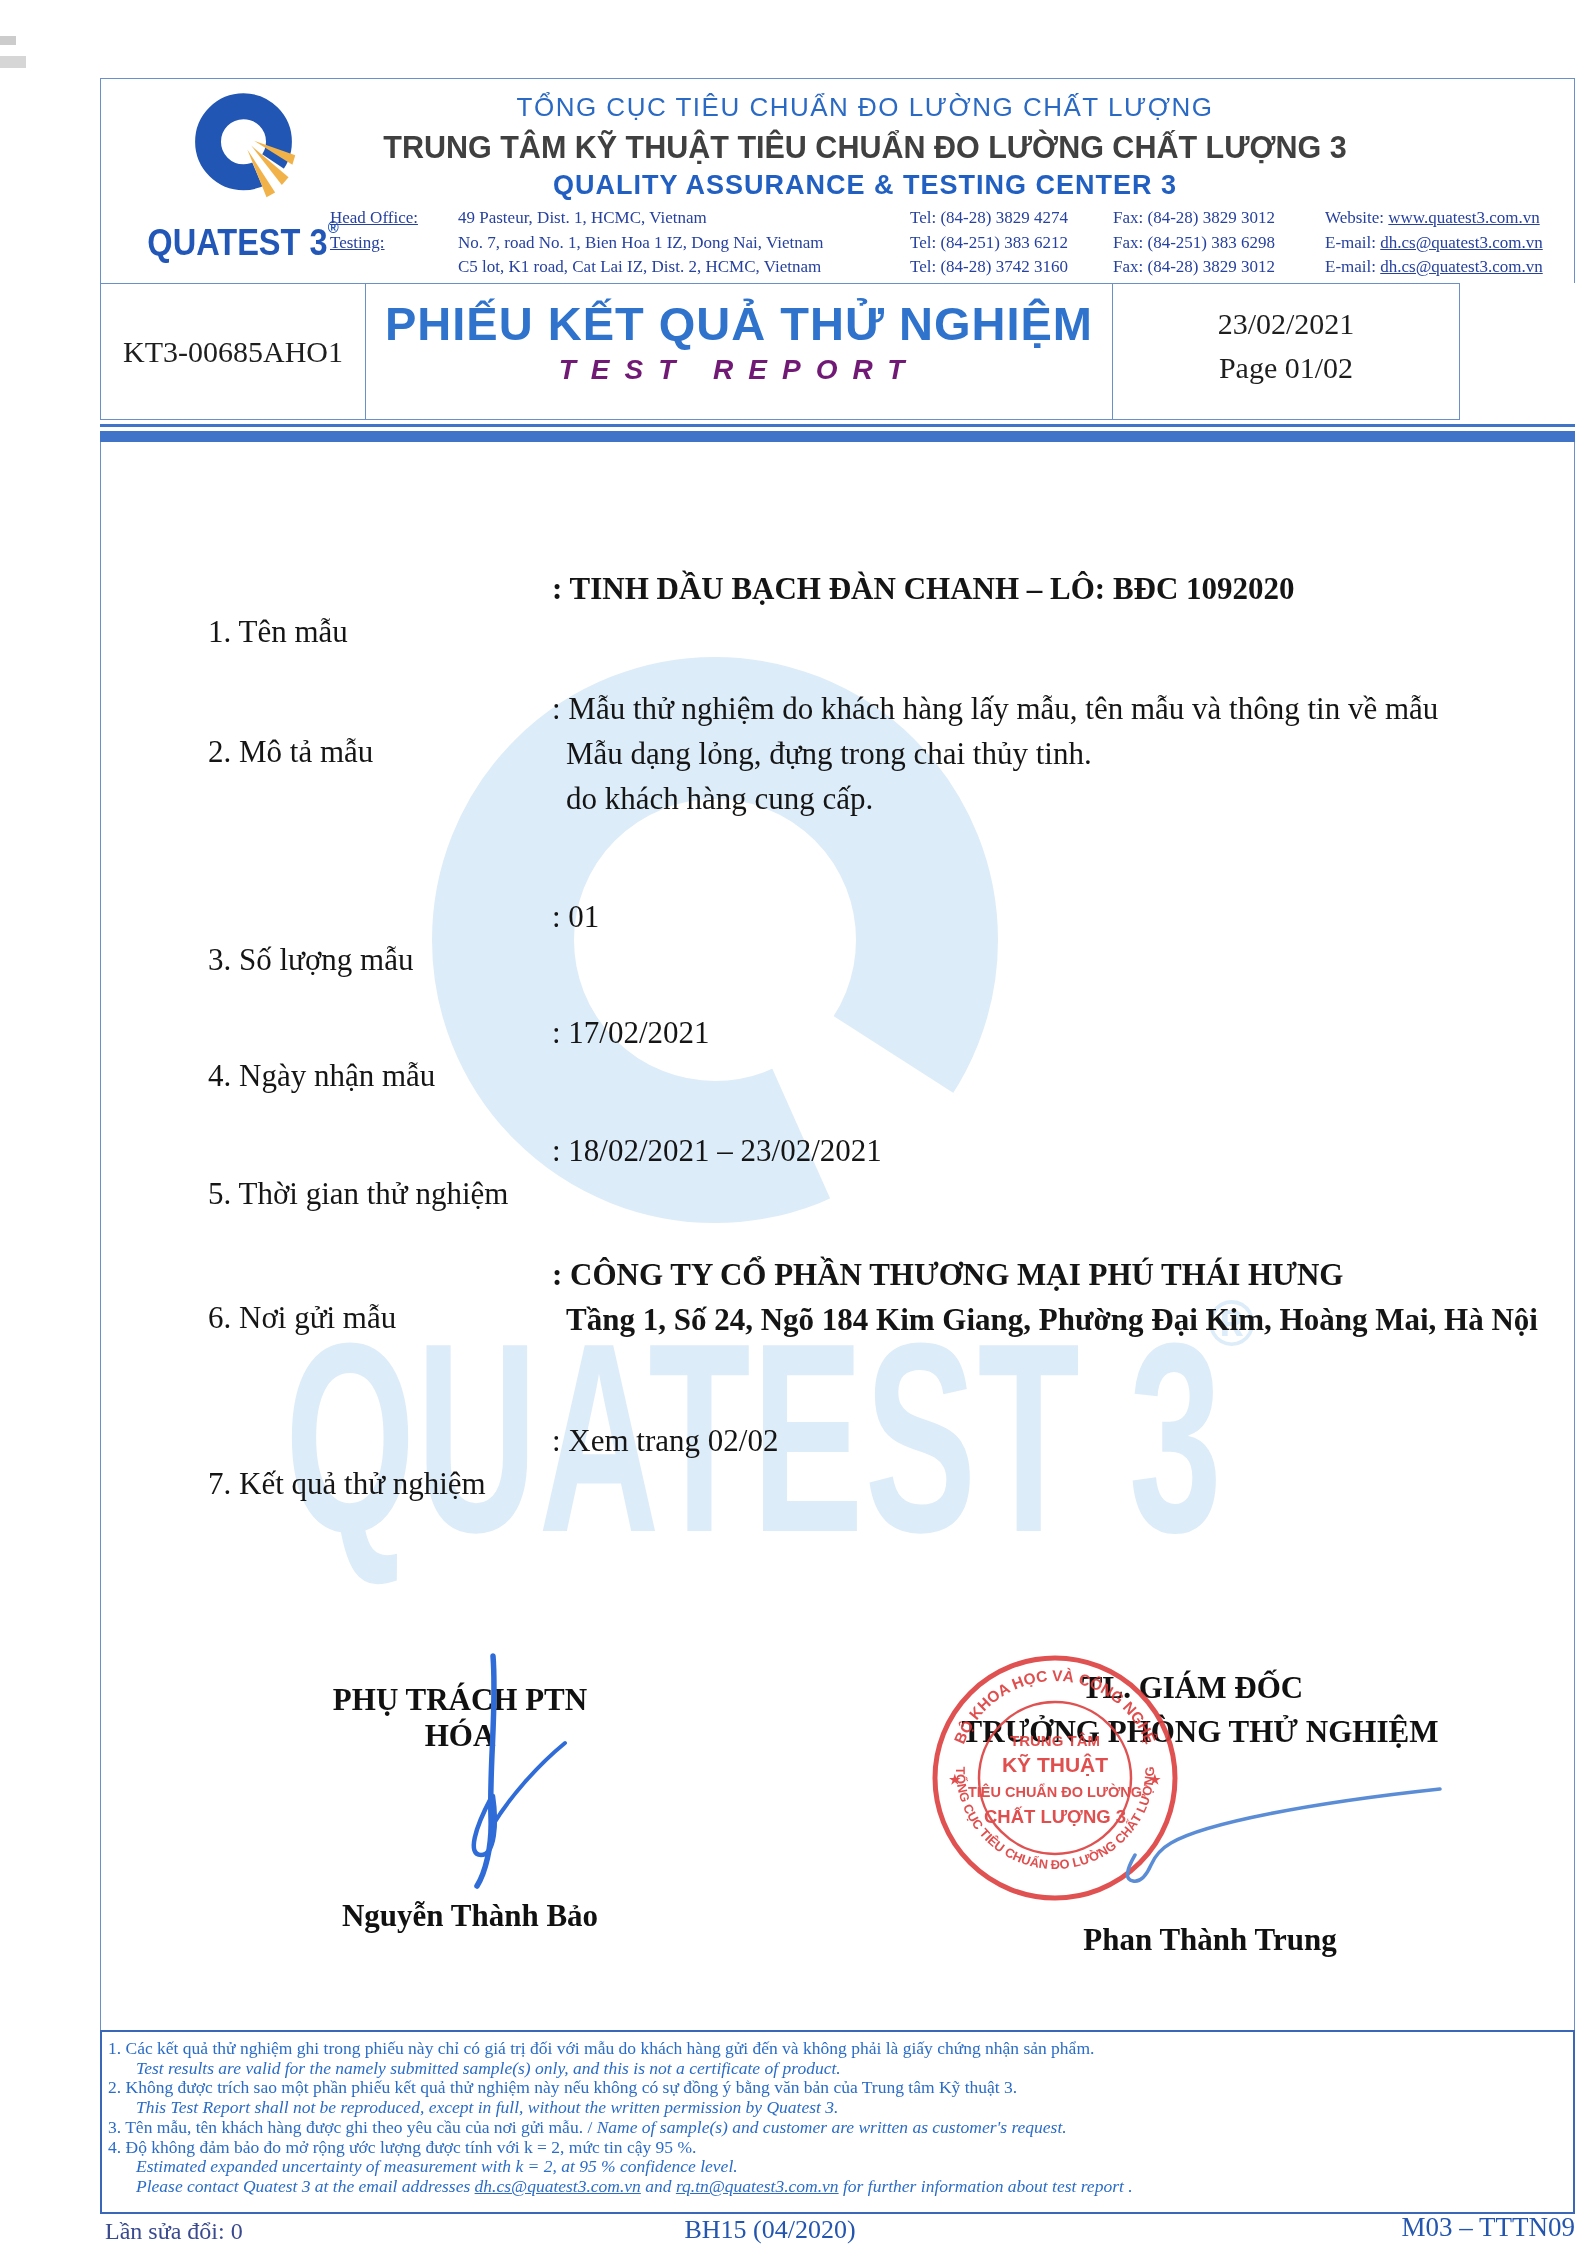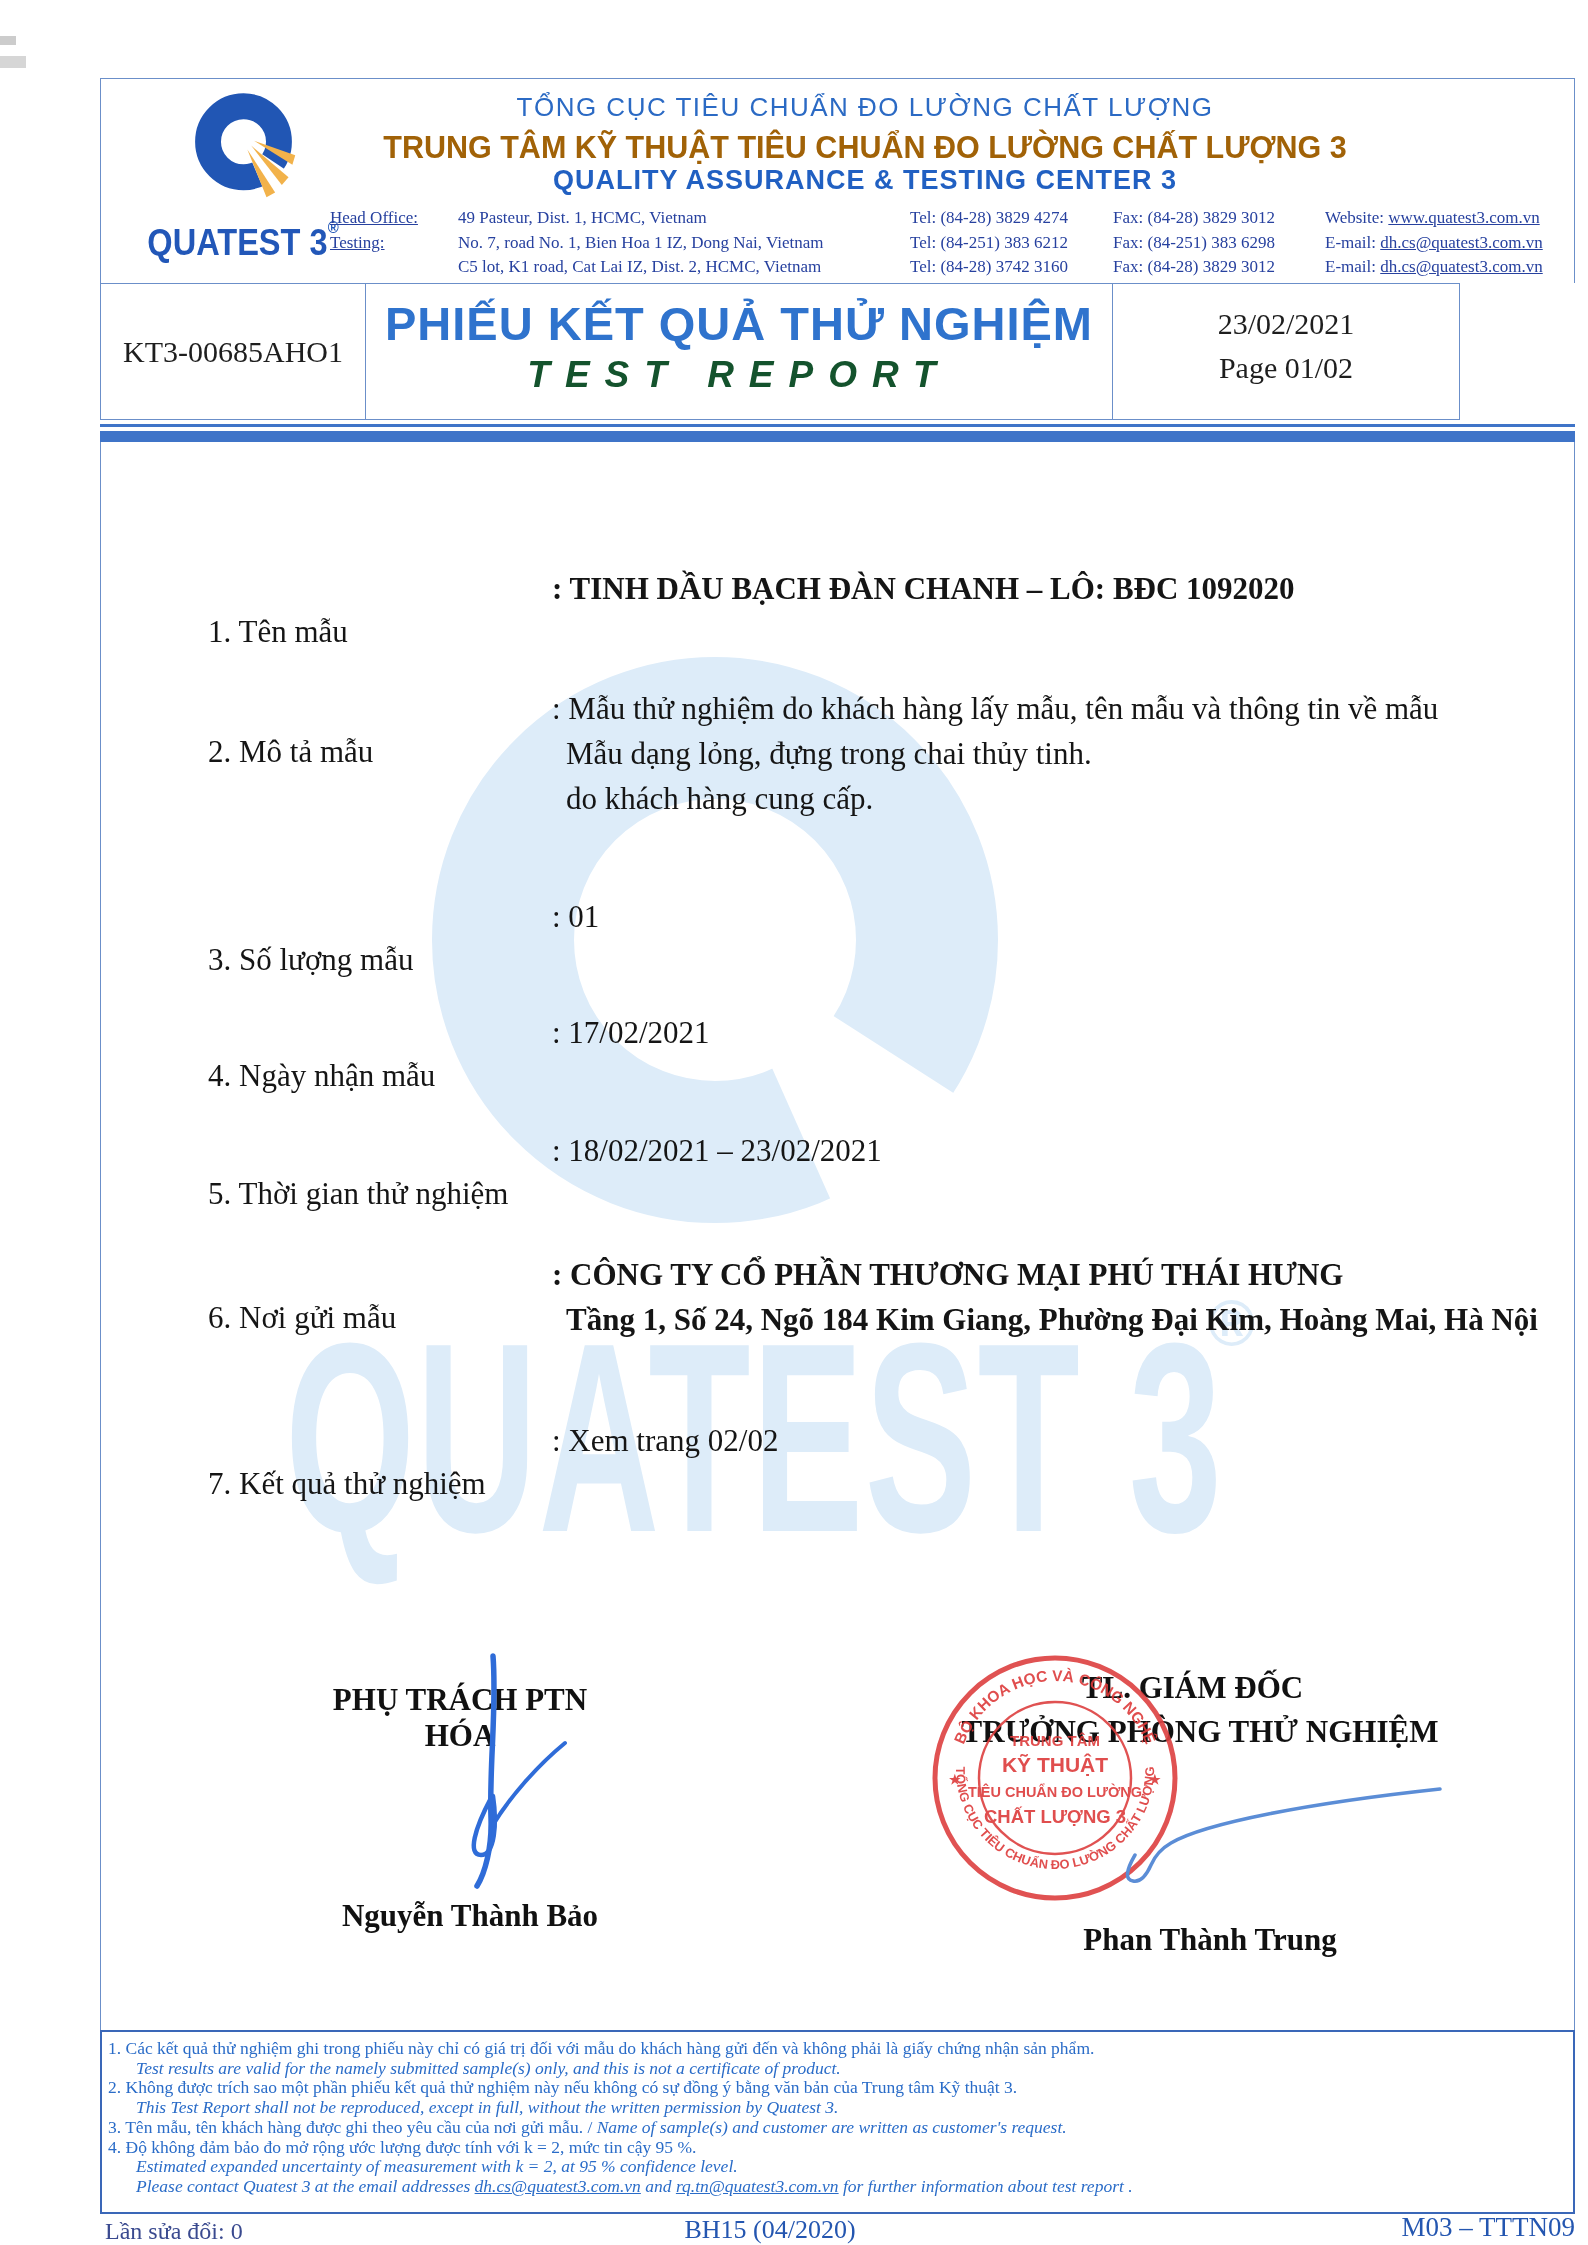--- a/index.html
+++ b/index.html
@@ -28,38 +28,38 @@
   
   .logo{left:118px;top:90px;width:250px;height:180px;text-align:center;z-index:2;}
   .logo-text{font-family:"Liberation Sans",sans-serif;font-weight:bold;font-size:37px;
              color:#2257b8;letter-spacing:0px;line-height:38px;transform:scaleX(0.88);transform-origin:center;}
   .logo-text sup{font-size:17px;vertical-align:22px;}
 
   
   .org{left:370px;top:92px;width:990px;text-align:center;
        font-family:"Liberation Sans",sans-serif;z-index:2;}
   .org-l1{font-size:26px;color:#2b6ac4;letter-spacing:1.5px;margin-bottom:7px;}
-  .org-l2{font-size:30.5px;font-weight:bold;color:#a16207;letter-spacing:0px;}
+  .org-l2{font-size:30.5px;font-weight:bold;color:#404040;margin-bottom:5px;letter-spacing:0px;}
   .org-l3{font-size:27px;font-weight:bold;color:#2160c2;letter-spacing:1px;}
 
   
   .contacts{left:330px;top:206px;width:1245px;display:grid;
             grid-template-columns:128px 452px 203px 212px auto;
             font-size:17px;line-height:24.5px;color:#27419f;z-index:2;}
   .clabel{text-decoration:underline;}
   .clink{text-decoration:underline;}
 
   
   .title-row{left:100px;top:283px;width:1360px;height:137px;box-sizing:border-box;display:flex;
              border:1.5px solid #6b8fc9;z-index:2;}
   .trc1{width:265px;box-sizing:border-box;border-right:1.5px solid #6b8fc9;display:flex;
         align-items:center;justify-content:center;font-size:30px;color:#1e1e1e;}
   .trc2{flex:1;text-align:center;padding-top:12px;font-family:"Liberation Sans",sans-serif;}
   .t-vi{font-size:47px;font-weight:bold;color:#2f73cd;letter-spacing:1px;}
-  .t-en{font-size:37px;font-weight:bold;font-style:italic;color:#14532d;letter-spacing:15px;margin-top:3px;}
+  .t-en{font-size:28px;font-weight:bold;font-style:italic;color:#701a75;letter-spacing:15px;margin-top:3px;}
   .trc3{width:347px;box-sizing:border-box;border-left:1.5px solid #6b8fc9;text-align:center;
         font-size:30px;line-height:44px;color:#1e1e1e;padding-top:18px;}
 
   .rule-thin{left:100px;top:424px;width:1475px;height:3px;background:#3f74c8;z-index:2;}
   .rule-thick{left:100px;top:431px;width:1475px;height:11px;background:#3f74c8;z-index:2;}
 
   
   .field{position:absolute;left:208px;width:1345px;display:flex;font-size:31px;color:#151515;z-index:2;}
   .flabel{width:344px;flex:none;line-height:45px;margin-top:43px;}
   .fvalue{flex:1;line-height:45px;}

